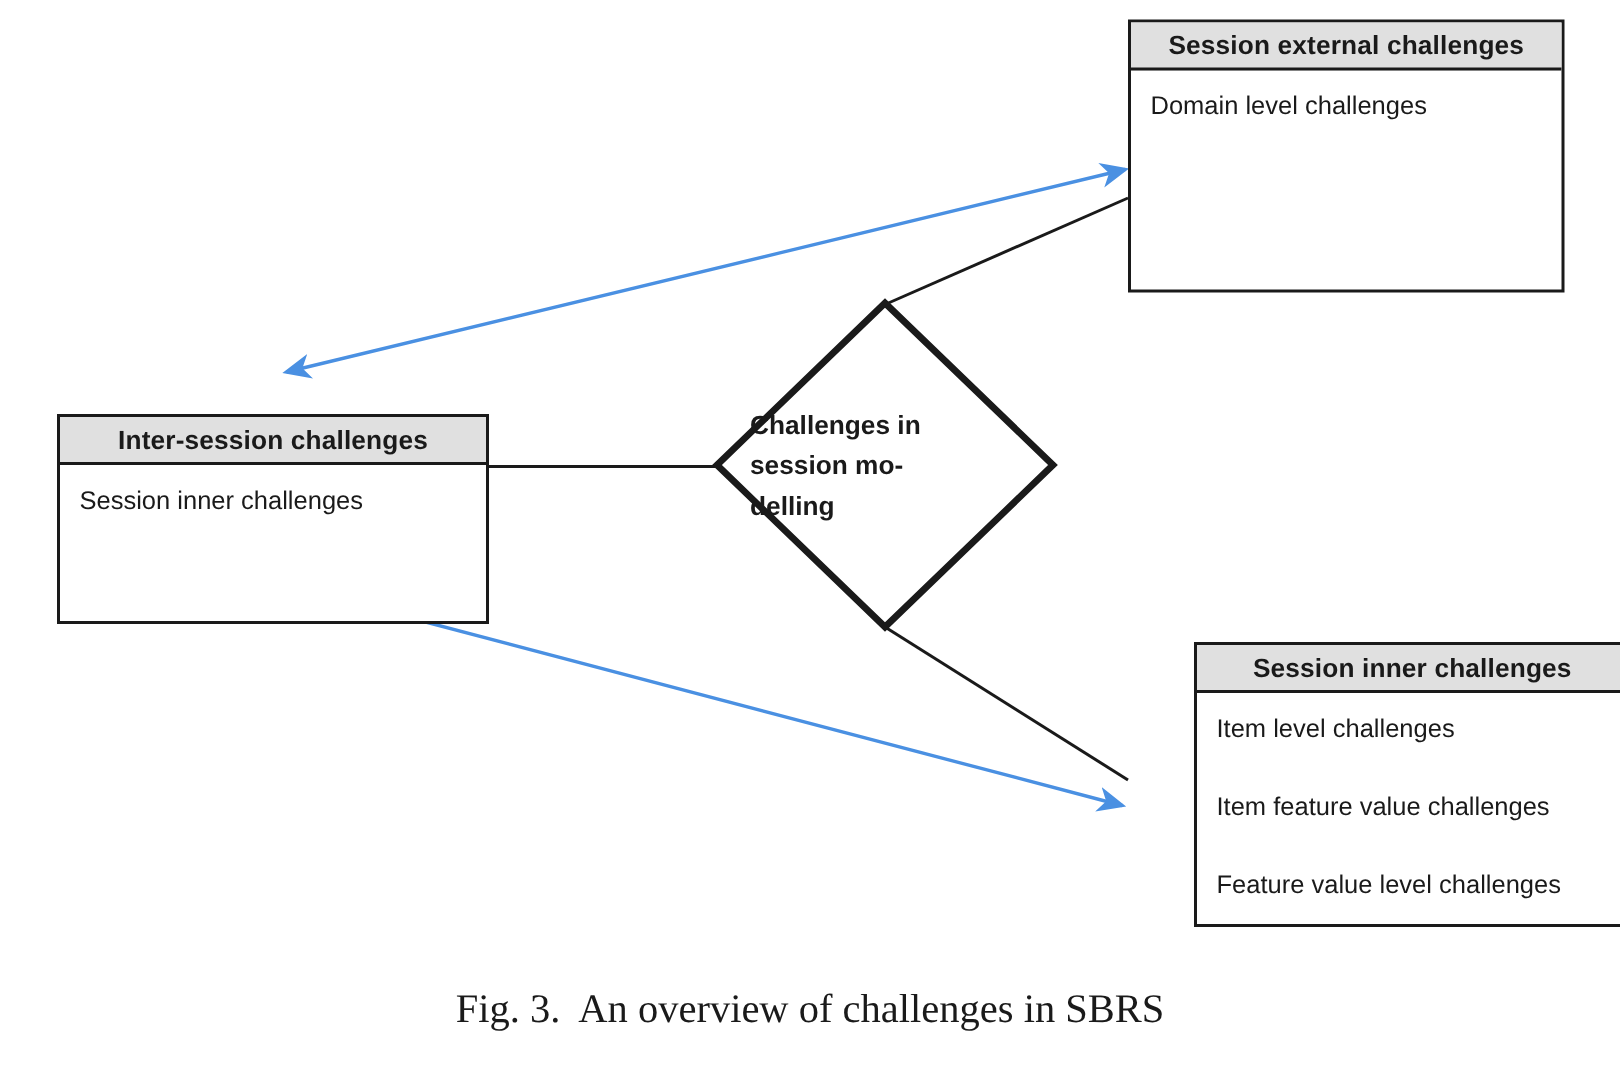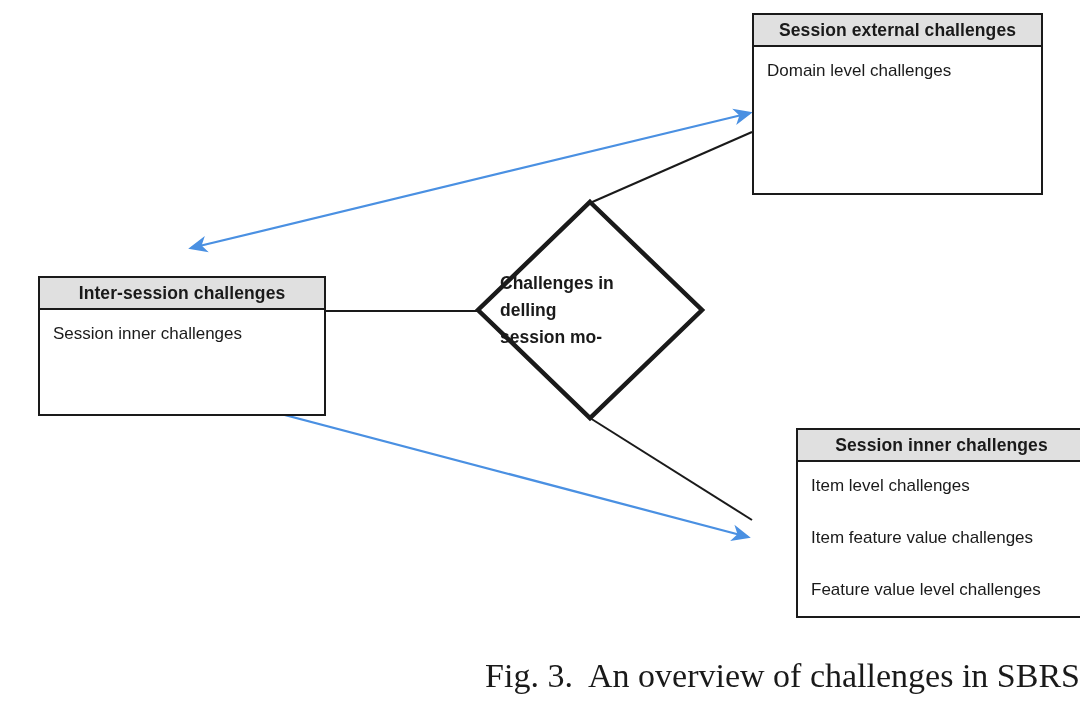--- a/index.html
+++ b/index.html
@@ -63,23 +63,23 @@
     width: 180px;
     text-align: left;
     font-weight: bold;
     font-size: 17.5px;
     line-height: 1.55;
   }
   .caption {
     position: absolute;
     left: 0; top: 657px;
     width: 1080px;
-    text-align: right;
+    text-align: center;
     font-family: "Liberation Serif", serif;
-    font-size: 34px;
+    font-size: 27px;
     white-space: pre-wrap;
   }
 </style>
 </head>
 <body>
 
 <div class="stage">
 
   <svg class="wires" viewBox="0 0 1080 717" xmlns="http://www.w3.org/2000/svg">
     <defs>
@@ -93,22 +93,22 @@
     <line class="black-line" x1="590" y1="418" x2="752" y2="520"></line>
 
     <line class="blue-line" x1="750" y1="113" x2="191" y2="248" marker-start="url(#arrow-blue)" marker-end="url(#arrow-blue)"></line>
     <line class="blue-line" x1="190" y1="390" x2="748" y2="537" marker-start="url(#arrow-blue)" marker-end="url(#arrow-blue)"></line>
 
     <polygon class="diamond-shape" points="590,202 702,310 590,418 478,310"></polygon>
   </svg>
 
   <div class="diamond-label">
     <div>Challenges in</div>
+    <div>session mo-</div>
     <div>delling</div>
-    <div>session mo-</div>
   </div>
 
   <div class="node-box box-external">
     <div class="node-header">Session external challenges</div>
     <div class="node-body">
       <div class="item">Domain level challenges</div>
     </div>
   </div>
 
   <div class="node-box box-inter">

